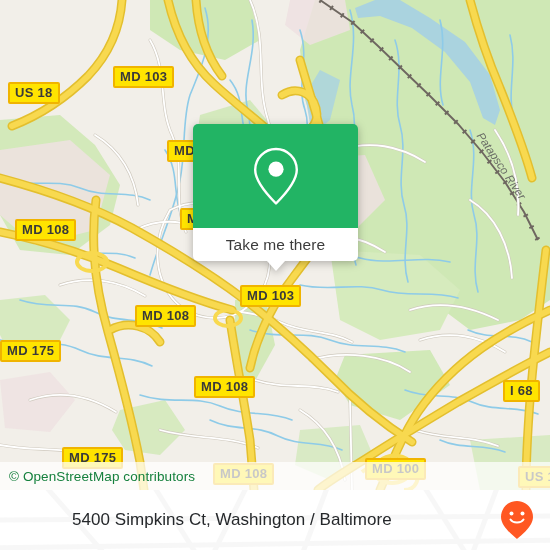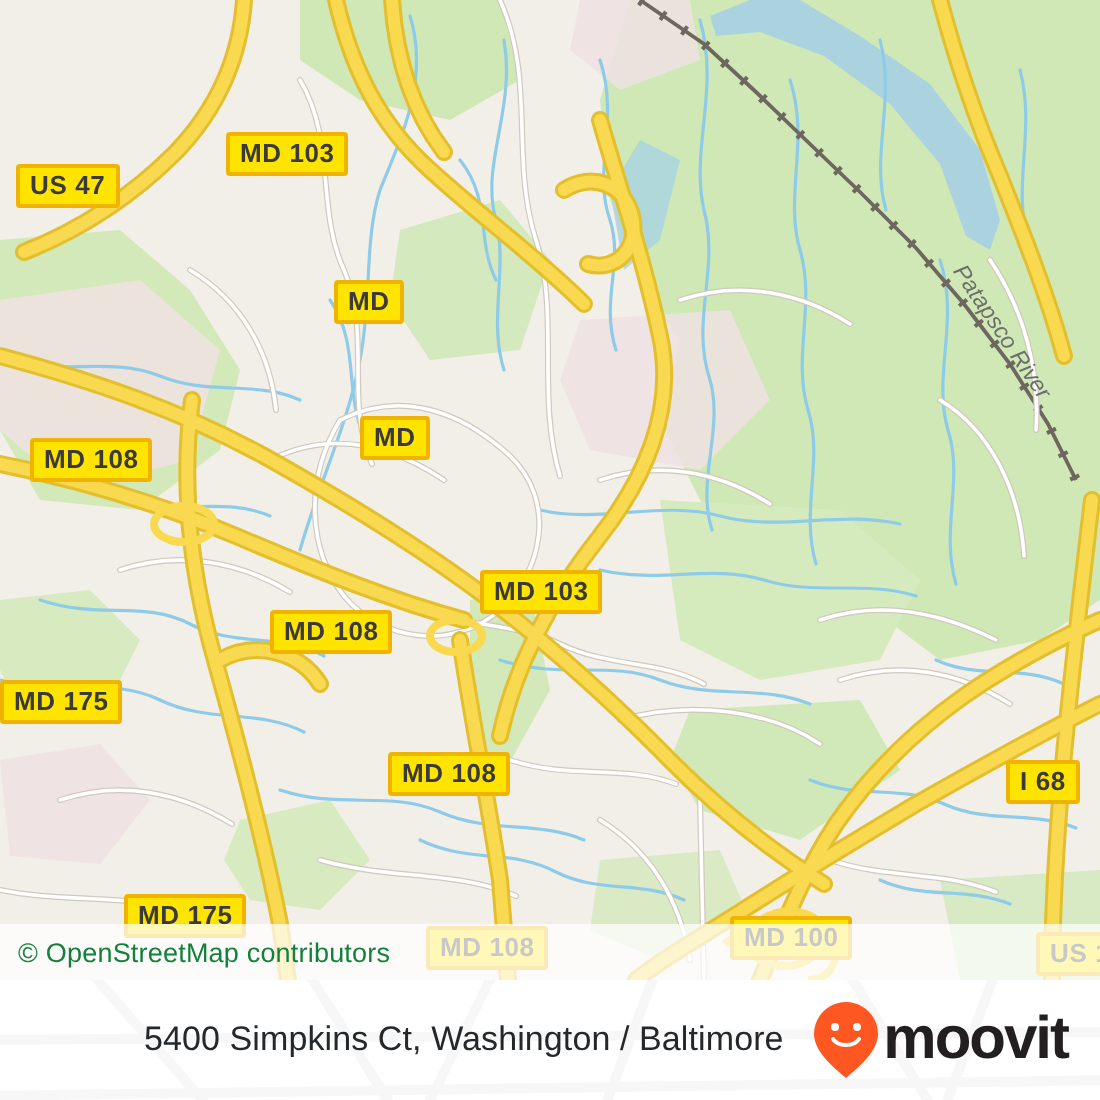--- a/index.html
+++ b/index.html
@@ -261,41 +261,54 @@
         </g>
 
         <g opacity=".85">
           <text x="498" y="168" fill="#5a5a5a" font-family="Liberation Sans, sans-serif" font-size="11.5" font-style="italic" transform="rotate(56 498 168)" text-anchor="middle">Patapsco River</text>
         </g>
 
       </g>
     </svg>
 
     <div id="shield-layer">
-        <div style="position: absolute; left: 8px; top: 82px; background: rgb(255, 228, 0); border: 2px solid rgb(240, 180, 0); border-radius: 2px; padding: 1px 5px 2px; font-size: 13px; font-weight: bold; color: rgb(58, 58, 58); line-height: 15px; white-space: nowrap; font-family: &quot;Liberation Sans&quot;, sans-serif; letter-spacing: 0.3px;"><span>US 47</span></div>
+        <div style="position: absolute; left: 8px; top: 82px; background: rgb(255, 228, 0); border: 2px solid rgb(240, 180, 0); border-radius: 2px; padding: 1px 5px 2px; font-size: 13px; font-weight: bold; color: rgb(58, 58, 58); line-height: 15px; white-space: nowrap; font-family: &quot;Liberation Sans&quot;, sans-serif; letter-spacing: 0.3px;"><span>US 18</span></div>
         <div style="position: absolute; left: 113px; top: 66px; background: rgb(255, 228, 0); border: 2px solid rgb(240, 180, 0); border-radius: 2px; padding: 1px 5px 2px; font-size: 13px; font-weight: bold; color: rgb(58, 58, 58); line-height: 15px; white-space: nowrap; font-family: &quot;Liberation Sans&quot;, sans-serif; letter-spacing: 0.3px;"><span>MD 103</span></div>
         <div style="position: absolute; left: 167px; top: 140px; background: rgb(255, 228, 0); border: 2px solid rgb(240, 180, 0); border-radius: 2px; padding: 1px 5px 2px; font-size: 13px; font-weight: bold; color: rgb(58, 58, 58); line-height: 15px; white-space: nowrap; font-family: &quot;Liberation Sans&quot;, sans-serif; letter-spacing: 0.3px;"><span>MD</span></div>
         <div style="position: absolute; left: 180px; top: 208px; background: rgb(255, 228, 0); border: 2px solid rgb(240, 180, 0); border-radius: 2px; padding: 1px 5px 2px; font-size: 13px; font-weight: bold; color: rgb(58, 58, 58); line-height: 15px; white-space: nowrap; font-family: &quot;Liberation Sans&quot;, sans-serif; letter-spacing: 0.3px;"><span>MD</span></div>
         <div style="position: absolute; left: 15px; top: 219px; background: rgb(255, 228, 0); border: 2px solid rgb(240, 180, 0); border-radius: 2px; padding: 1px 5px 2px; font-size: 13px; font-weight: bold; color: rgb(58, 58, 58); line-height: 15px; white-space: nowrap; font-family: &quot;Liberation Sans&quot;, sans-serif; letter-spacing: 0.3px;"><span>MD 108</span></div>
         <div style="position: absolute; left: 240px; top: 285px; background: rgb(255, 228, 0); border: 2px solid rgb(240, 180, 0); border-radius: 2px; padding: 1px 5px 2px; font-size: 13px; font-weight: bold; color: rgb(58, 58, 58); line-height: 15px; white-space: nowrap; font-family: &quot;Liberation Sans&quot;, sans-serif; letter-spacing: 0.3px;"><span>MD 103</span></div>
         <div style="position: absolute; left: 135px; top: 305px; background: rgb(255, 228, 0); border: 2px solid rgb(240, 180, 0); border-radius: 2px; padding: 1px 5px 2px; font-size: 13px; font-weight: bold; color: rgb(58, 58, 58); line-height: 15px; white-space: nowrap; font-family: &quot;Liberation Sans&quot;, sans-serif; letter-spacing: 0.3px;"><span>MD 108</span></div>
         <div style="position: absolute; left: 0px; top: 340px; background: rgb(255, 228, 0); border: 2px solid rgb(240, 180, 0); border-radius: 2px; padding: 1px 5px 2px; font-size: 13px; font-weight: bold; color: rgb(58, 58, 58); line-height: 15px; white-space: nowrap; font-family: &quot;Liberation Sans&quot;, sans-serif; letter-spacing: 0.3px;"><span>MD 175</span></div>
         <div style="position: absolute; left: 194px; top: 376px; background: rgb(255, 228, 0); border: 2px solid rgb(240, 180, 0); border-radius: 2px; padding: 1px 5px 2px; font-size: 13px; font-weight: bold; color: rgb(58, 58, 58); line-height: 15px; white-space: nowrap; font-family: &quot;Liberation Sans&quot;, sans-serif; letter-spacing: 0.3px;"><span>MD 108</span></div>
         <div style="position: absolute; left: 503px; top: 380px; background: rgb(255, 228, 0); border: 2px solid rgb(240, 180, 0); border-radius: 2px; padding: 1px 5px 2px; font-size: 13px; font-weight: bold; color: rgb(58, 58, 58); line-height: 15px; white-space: nowrap; font-family: &quot;Liberation Sans&quot;, sans-serif; letter-spacing: 0.3px;"><span>I 68</span></div>
         <div style="position: absolute; left: 62px; top: 447px; background: rgb(255, 228, 0); border: 2px solid rgb(240, 180, 0); border-radius: 2px; padding: 1px 5px 2px; font-size: 13px; font-weight: bold; color: rgb(58, 58, 58); line-height: 15px; white-space: nowrap; font-family: &quot;Liberation Sans&quot;, sans-serif; letter-spacing: 0.3px;"><span>MD 175</span></div>
         <div style="position: absolute; left: 213px; top: 463px; background: rgb(255, 228, 0); border: 2px solid rgb(240, 180, 0); border-radius: 2px; padding: 1px 5px 2px; font-size: 13px; font-weight: bold; color: rgb(58, 58, 58); line-height: 15px; white-space: nowrap; font-family: &quot;Liberation Sans&quot;, sans-serif; letter-spacing: 0.3px;"><span>MD 108</span></div>
         <div style="position: absolute; left: 365px; top: 458px; background: rgb(255, 228, 0); border: 2px solid rgb(240, 180, 0); border-radius: 2px; padding: 1px 5px 2px; font-size: 13px; font-weight: bold; color: rgb(58, 58, 58); line-height: 15px; white-space: nowrap; font-family: &quot;Liberation Sans&quot;, sans-serif; letter-spacing: 0.3px;"><span>MD 100</span></div>
         <div style="position: absolute; left: 518px; top: 466px; background: rgb(255, 228, 0); border: 2px solid rgb(240, 180, 0); border-radius: 2px; padding: 1px 5px 2px; font-size: 13px; font-weight: bold; color: rgb(58, 58, 58); line-height: 15px; white-space: nowrap; font-family: &quot;Liberation Sans&quot;, sans-serif; letter-spacing: 0.3px;"><span>US 1</span></div>
       </div>
 
     <div class="attrib">
       <span>© OpenStreetMap contributors</span>
     </div>
   </div>
 
+  <div class="card">
+    <div class="card-top">
+      <svg width="52" height="62" viewBox="0 0 52 62">
+        <path d="M26 4 C14.5 4 5.2 13.3 5.2 24.8 C5.2 36.5 20 52.5 26 58.5
+                 C32 52.5 46.8 36.5 46.8 24.8 C46.8 13.3 37.5 4 26 4 Z" fill="none" stroke="#ffffff" stroke-width="2.4" stroke-linejoin="round"></path>
+        <circle cx="26" cy="24.2" r="7.6" fill="#ffffff"></circle>
+      </svg>
+    </div>
+    <div class="card-bottom">
+      <span>Take me there</span>
+      <div class="card-tail"></div>
+    </div>
+  </div>
 
   <div id="footer">
 
     <svg id="footer-watermark" viewBox="0 0 550 60">
       <g fill="none" stroke="#7a7a7a" stroke-width="5">
         <path d="M40,-10 L110,70"></path>
         <path d="M150,-10 L200,70"></path>
         <path d="M250,-10 L210,70"></path>
         <path d="M330,-10 L300,70"></path>
         <path d="M420,-10 L470,70"></path>
@@ -307,17 +320,16 @@
 
     <div class="footer-addr">5400 Simpkins Ct, Washington / Baltimore</div>
 
     <div class="footer-logo">
       <svg width="34" height="40" viewBox="0 0 34 40">
         <path d="M17 1 C8.2 1 1 8.2 1 17 C1 26.5 13 35.5 17 39 C21 35.5 33 26.5 33 17 C33 8.2 25.8 1 17 1 Z" fill="#ff5722"></path>
         <circle cx="11.5" cy="13.5" r="2" fill="#ffffff"></circle>
         <circle cx="22.5" cy="13.5" r="2" fill="#ffffff"></circle>
         <path d="M10.5 19.5 C13 23.5 21 23.5 23.5 19.5" fill="none" stroke="#ffffff" stroke-width="2" stroke-linecap="round"></path>
       </svg>
-      <span class="wordmark">moovit</span>
     </div>
   </div>
 
 </div>
 
 </body></html>

